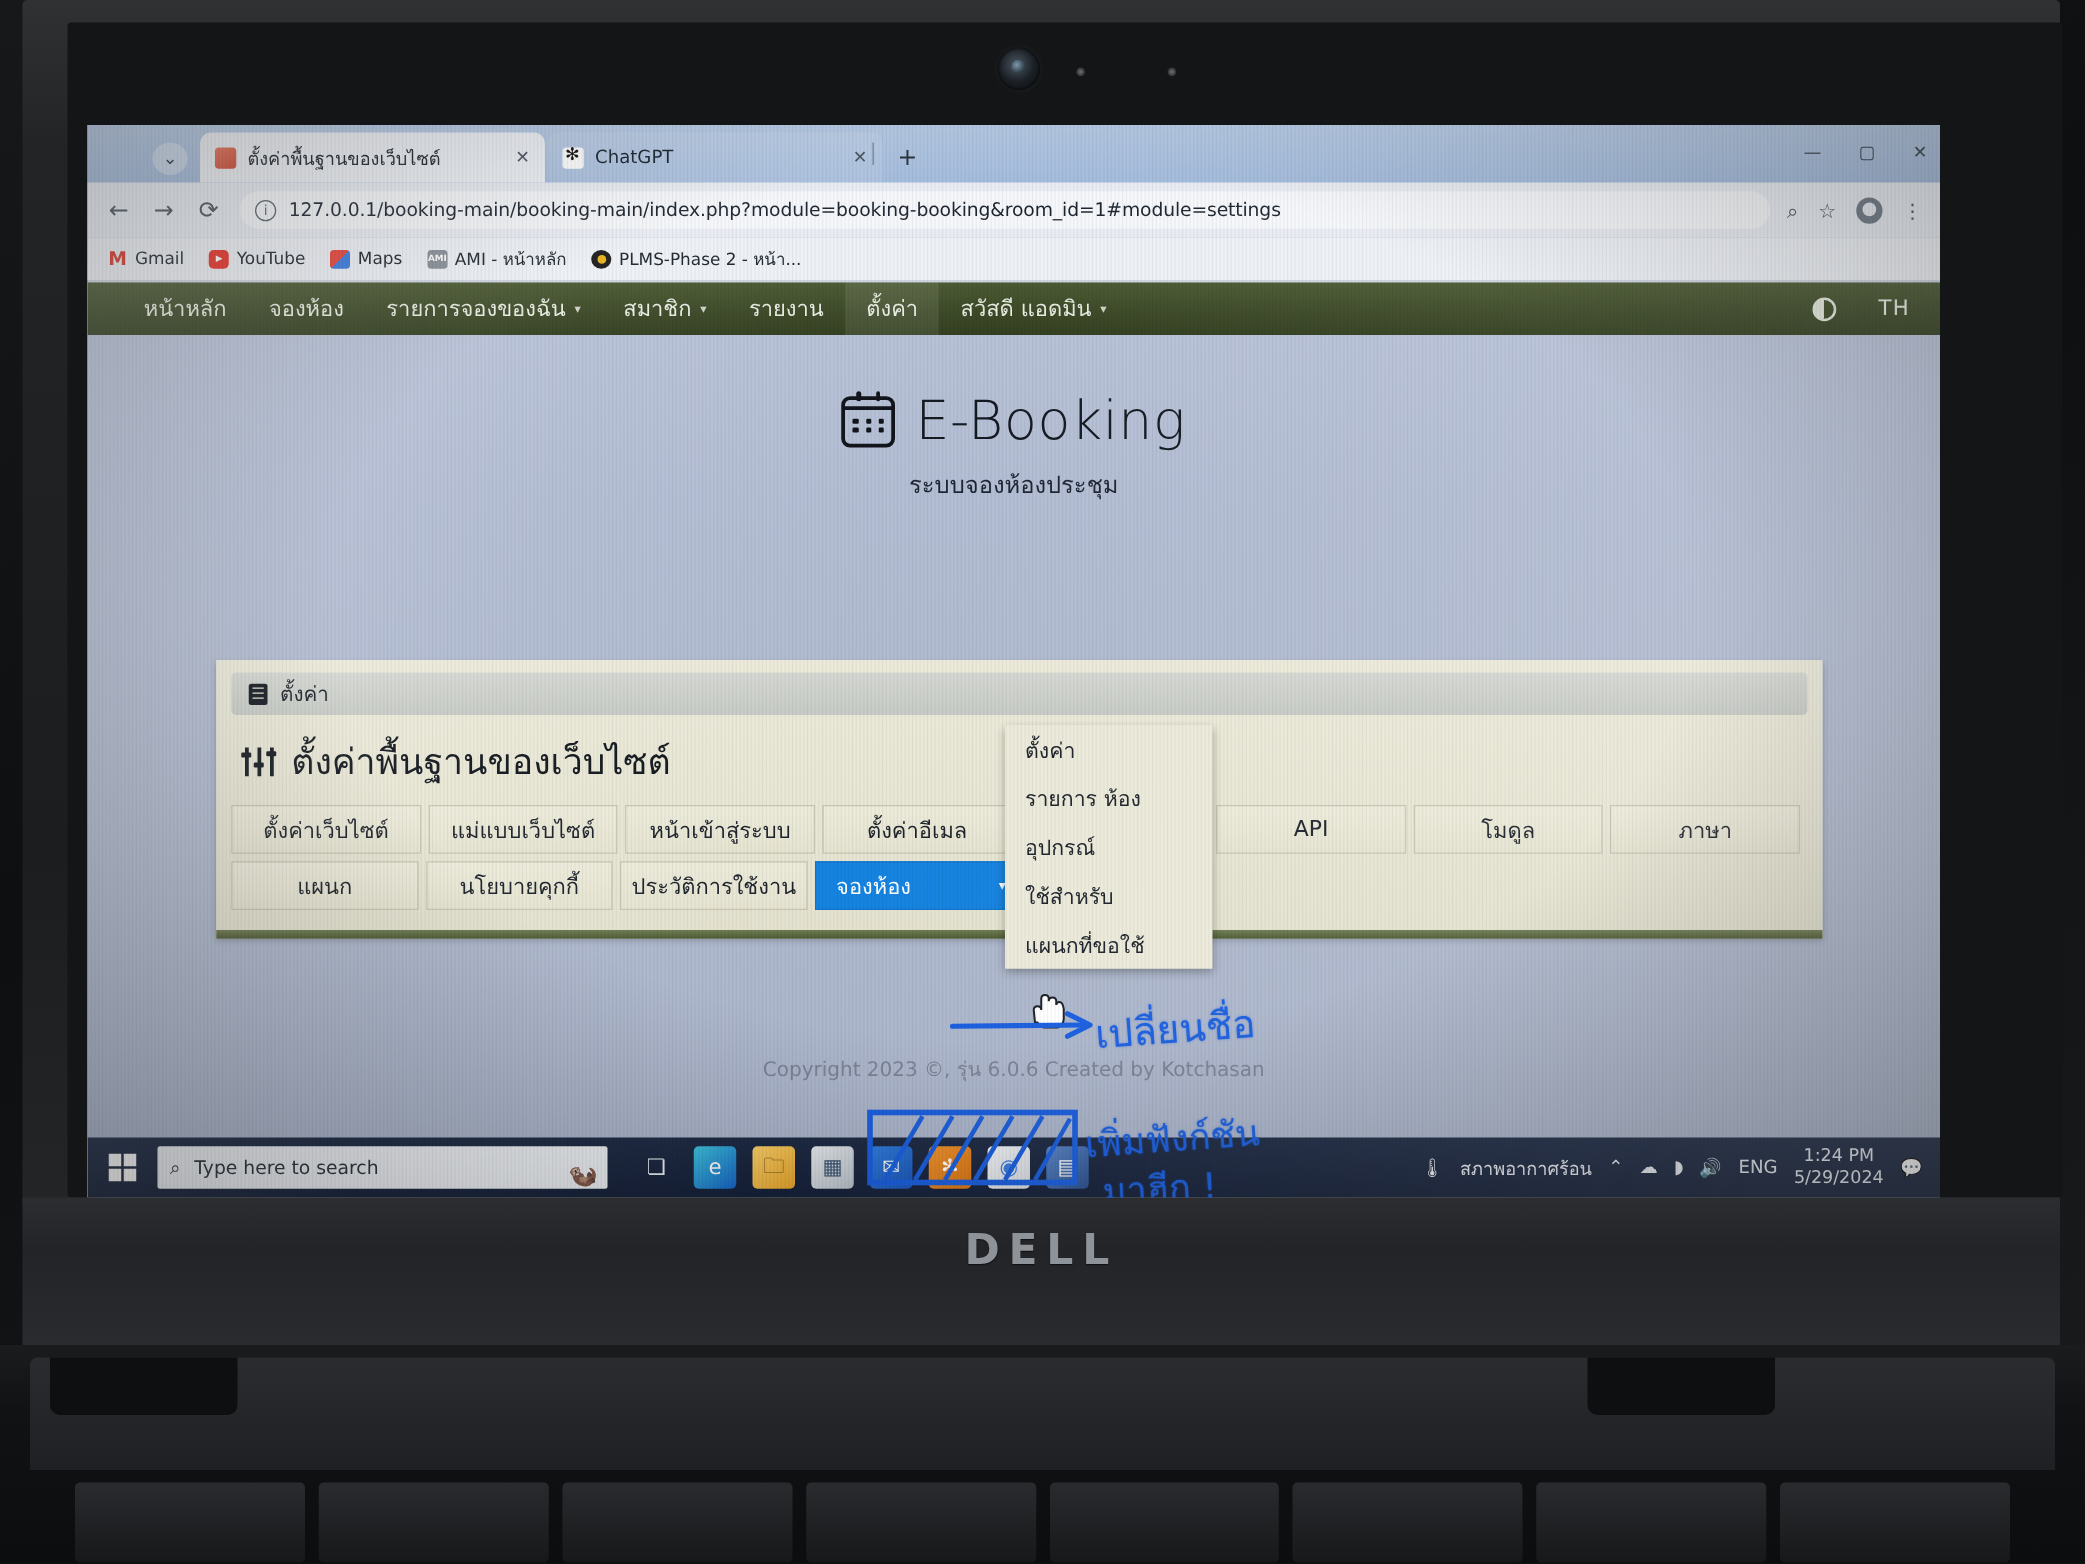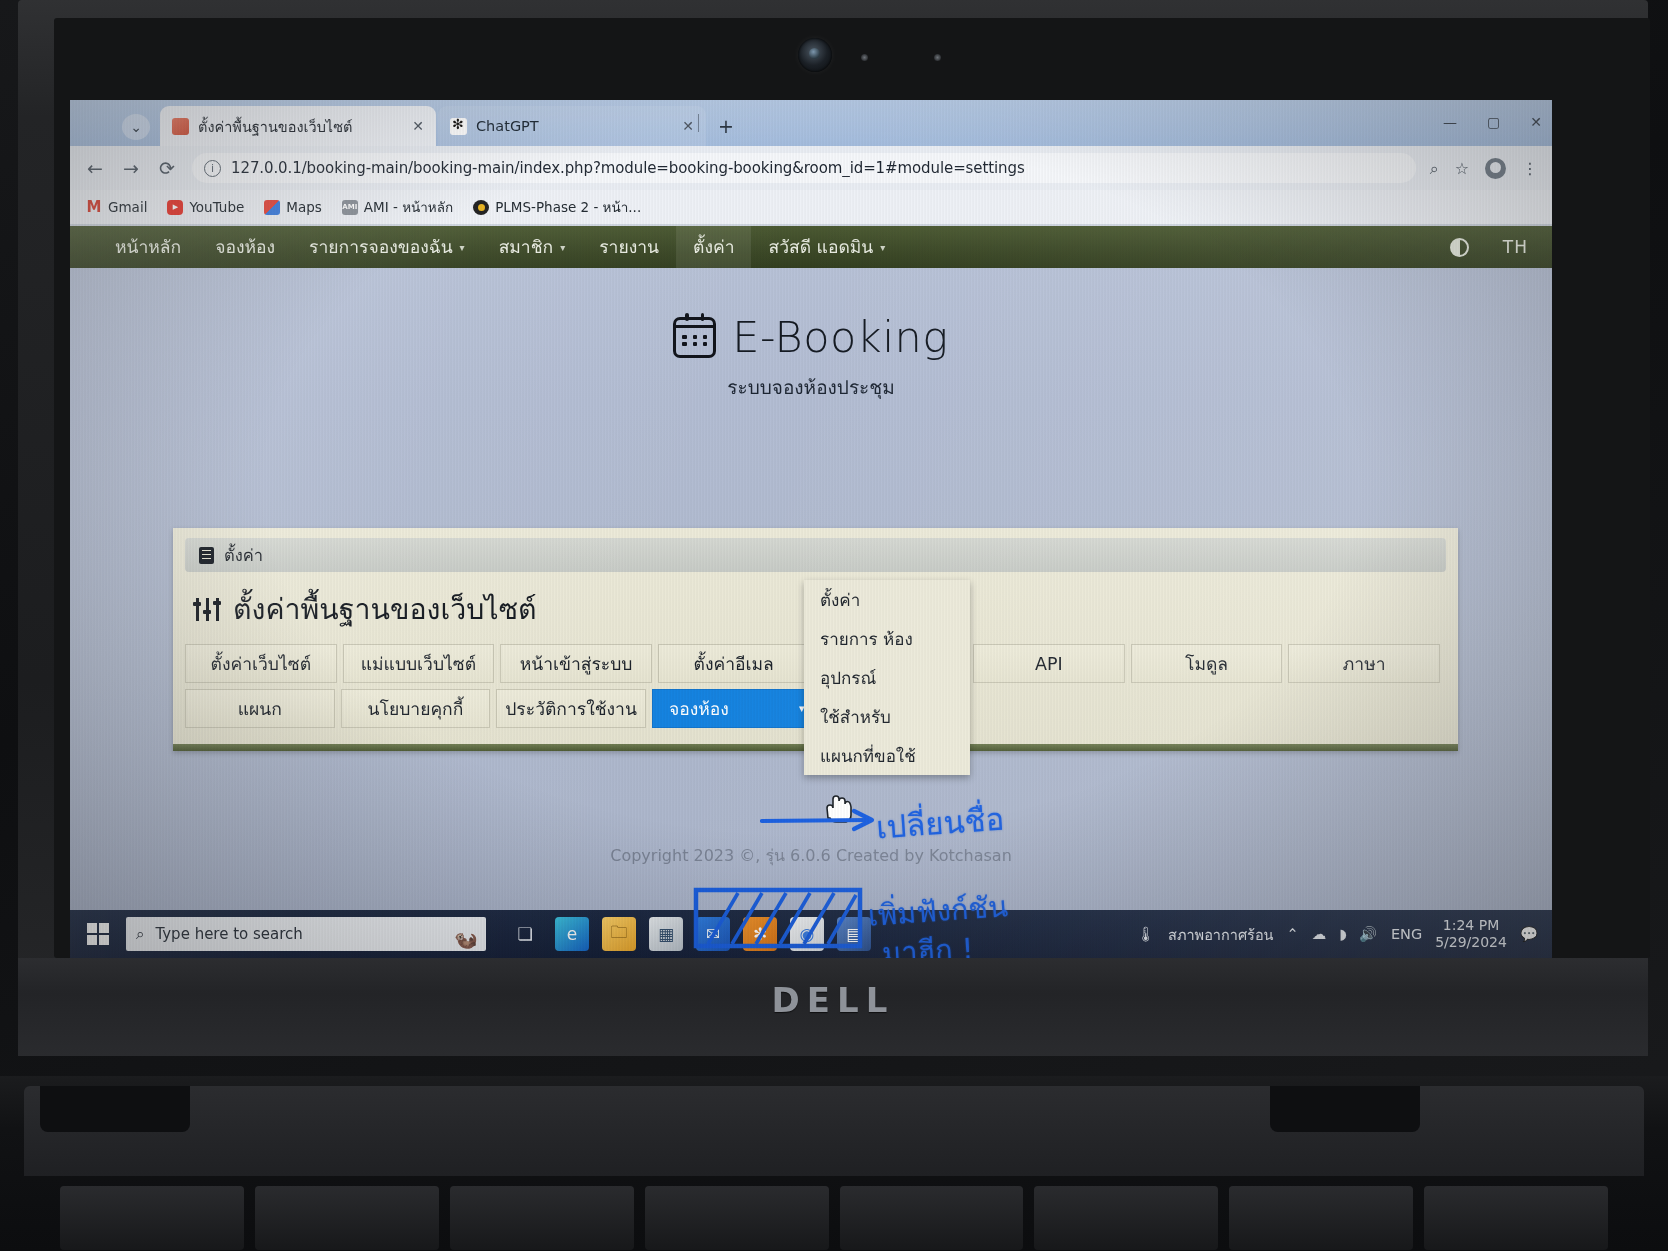--- a/index.html
+++ b/index.html
@@ -184,21 +184,21 @@
                position:relative; }
   .otter { position:absolute; right:8px; bottom:0px; font-size:19px; }
   .tb-icons { display:flex; align-items:center; gap:13px; margin-left:22px; }
   .tbi { width:34px; height:34px; border-radius:4px; display:flex; align-items:center;
          justify-content:center; font-size:17px; color:#fff; }
   .tray { margin-left:auto; display:flex; align-items:center; gap:13px; padding-right:14px;
           color:#eaeef4; font-size:14.5px; }
   .clock { text-align:center; line-height:1.25; font-size:14px; }
 
   
-  .hinge { position:absolute; left:18px; top:958px; width:1630px; height:98px;
+  .hinge { position:absolute; left:18px; top:958px; width:1630px; height:118px;
            background: linear-gradient(180deg,#2c2d30 0%,#232427 36%,#2a2b2e 100%); }
   .dell { position:absolute; left:0; right:0; top:22px; text-align:center; color:#8e9299;
           font-size:34px; letter-spacing:7px; font-weight:bold;
           text-shadow: 0 1px 1px rgba(0,0,0,.6); }
   .base { position:absolute; left:0; top:1076px; width:1668px; height:175px;
           background: linear-gradient(180deg,#1b1c1e 0%,#111214 30%,#0c0d0f 100%); }
   .deck { position:absolute; left:24px; top:1086px; width:1620px; height:90px;
           background: linear-gradient(180deg,#2b2c2f,#1f2023); border-radius:6px 6px 0 0; }
   .deck-notch { position:absolute; top:1086px; height:46px; background:#0e0f11; border-radius:0 0 8px 8px;}
   .deck-notch.n1 { left:40px; width:150px; }

